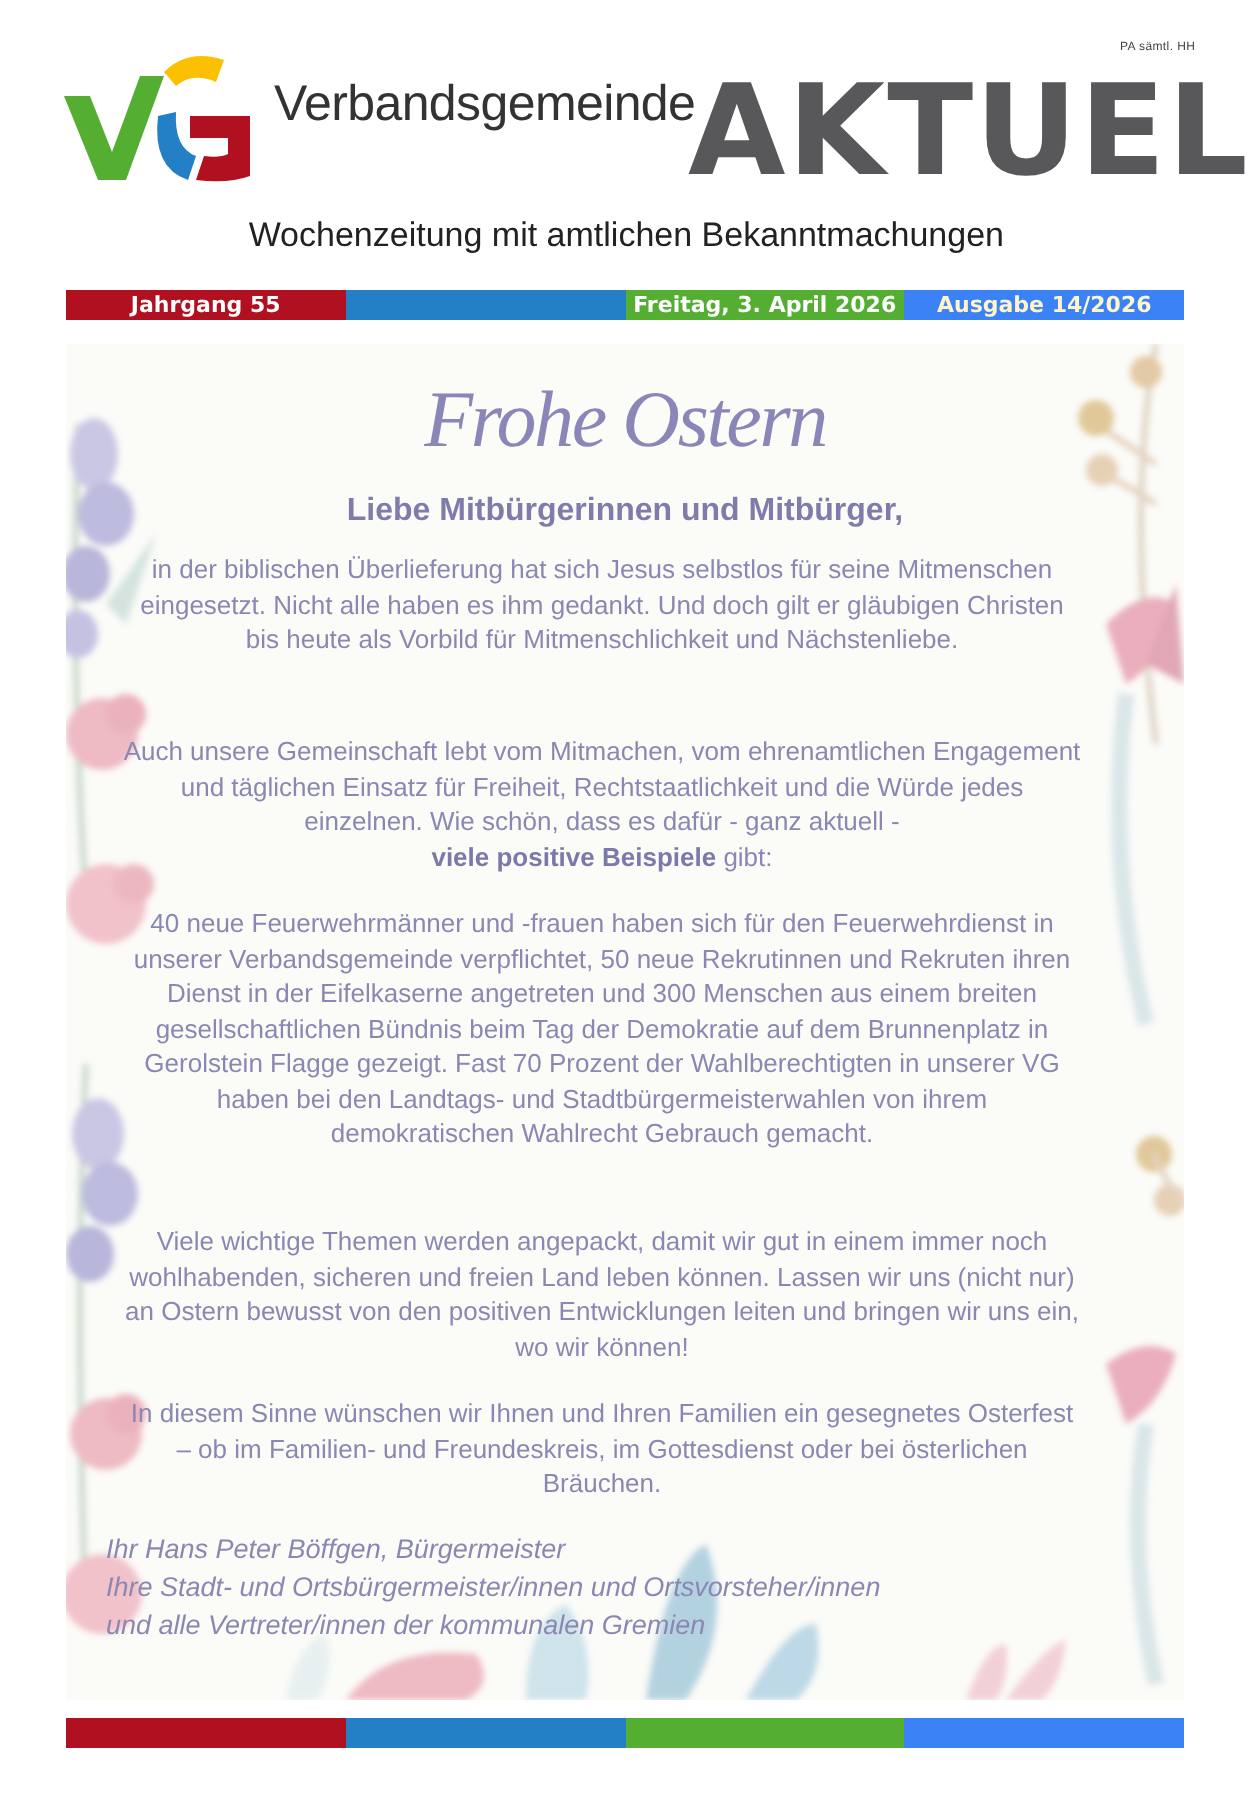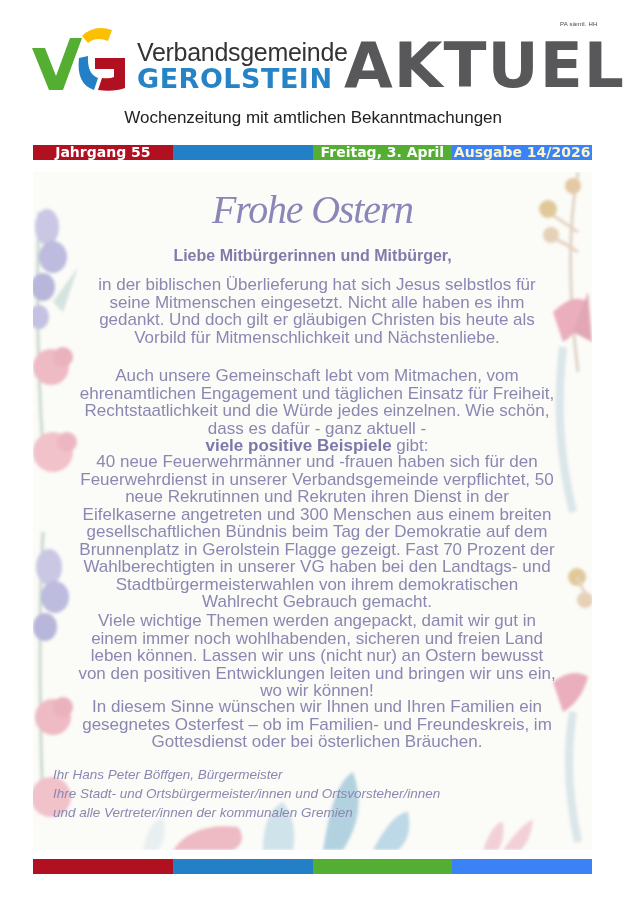--- a/index.html
+++ b/index.html
@@ -30,21 +30,21 @@
   .subtitle {
     position: absolute; left: 0; width: 502px; top: 108px; text-align: right;
     font-size: 17px; color: #222; font-family: Liberation Sans, sans-serif;
   }
   .color-bar {
     position: absolute; left: 33px; width: 559px; height: 15px; display: flex;
   }
   .color-bar.top { top: 145px; }
   .color-bar.bottom { top: 859px; height: 15px; }
   .color-bar .seg {
-    flex: 1; color: #fff; font-size: 14px; font-weight: bold; text-align: center;
+    flex: 1; color: #fff; font-size: 11px; font-weight: bold; text-align: center;
     line-height: 15px; font-family: "DejaVu Sans", sans-serif;
   }
   .seg.red { background: #b0101f; }
   .seg.blue { background: #2380c6; }
   .seg.green { background: #54ae32; }
   .seg.yellow { background: #3b82f6; color: #fff5c8; }
 
   .card {
     position: absolute; left: 33px; top: 172px; width: 559px; height: 678px;
     background: #fbfbf8; overflow: hidden;
@@ -53,22 +53,22 @@
   .title {
     position: absolute; left: 0; width: 559px; top: 14px; text-align: center;
     font-family: "Liberation Serif", serif; font-style: italic; font-size: 40px;
     color: #8a86b8; letter-spacing: -1.2px;
   }
   .salutation {
     position: absolute; left: 0; width: 559px; top: 75px; text-align: center;
     font-size: 16px; font-weight: bold; color: #7f7cab;
   }
   .para {
-    position: absolute; left: 44px; width: 480px; text-align: center;
-    font-size: 17px; line-height: 17.5px; color: #8a88b2;
+    position: absolute; left: 28px; width: 480px; text-align: center;
+    font-size: 13px; line-height: 17.5px; color: #8a88b2;
   }
   .para b { color: #7b78aa; }
   .sign {
     position: absolute; left: 20px; width: 520px; 
     font-size: 13.5px; line-height: 19px; font-style: italic; color: #8a88b2;
   }
 </style>
 </head>
 <body>
 
@@ -80,21 +80,20 @@
     <polygon points="0,22 13,22 24,50 38,12 50,12 31,64 17,64" fill="#54ae32"></polygon>
 
     <path d="M50,10 Q62,-2 80,4 L76,15 Q64,10 56,17 Z" fill="#fcc002"></path>
 
     <path d="M47,32 L56,30 Q55,48 66,52 L62,64 Q44,58 47,32 Z" fill="#2380c6"></path>
 
     <path d="M63,32 L93,32 L93,62 Q82,66 66,64 L70,52 Q78,53 82,51 L82,43 L63,43 Z" fill="#b0101f"></path>
   </svg>
 
   <div class="org-line1">Verbandsgemeinde</div>
-  <div class="org-line2">GEROLSTEIN</div>
   <div class="aktuell">AKTUELL</div>
   <div class="subtitle">Wochenzeitung mit amtlichen Bekanntmachungen</div>
 </div>
 
 <div class="color-bar top">
   <div class="seg red">Jahrgang 55</div>
   <div class="seg blue"></div>
   <div class="seg green">Freitag, 3. April 2026</div>
   <div class="seg yellow">Ausgabe 14/2026</div>
 </div>

